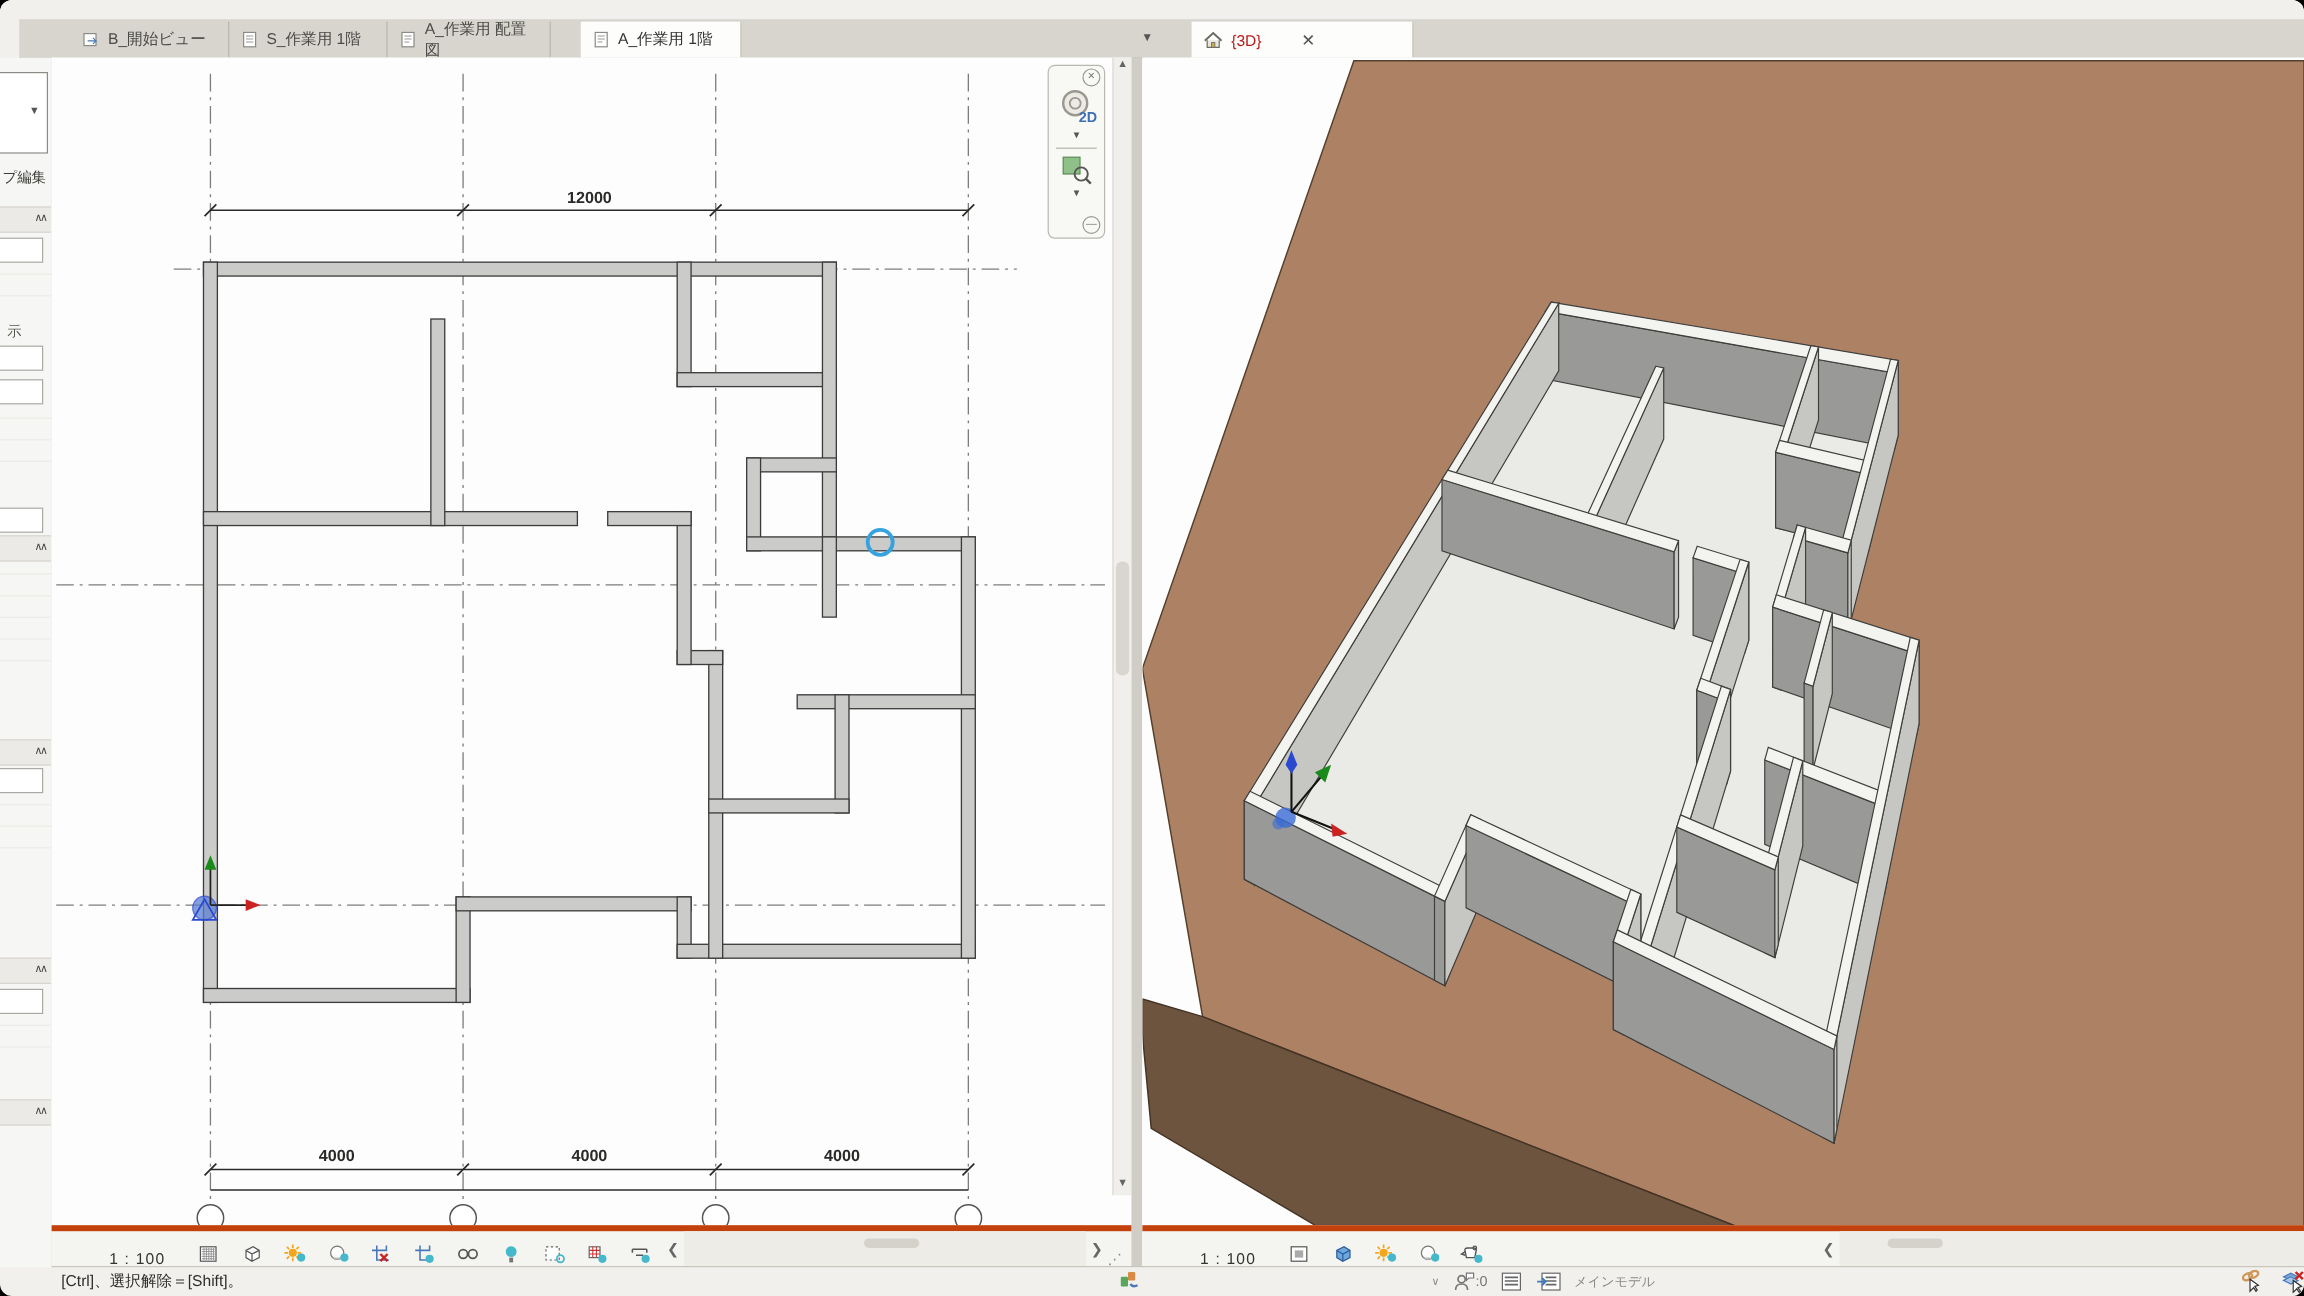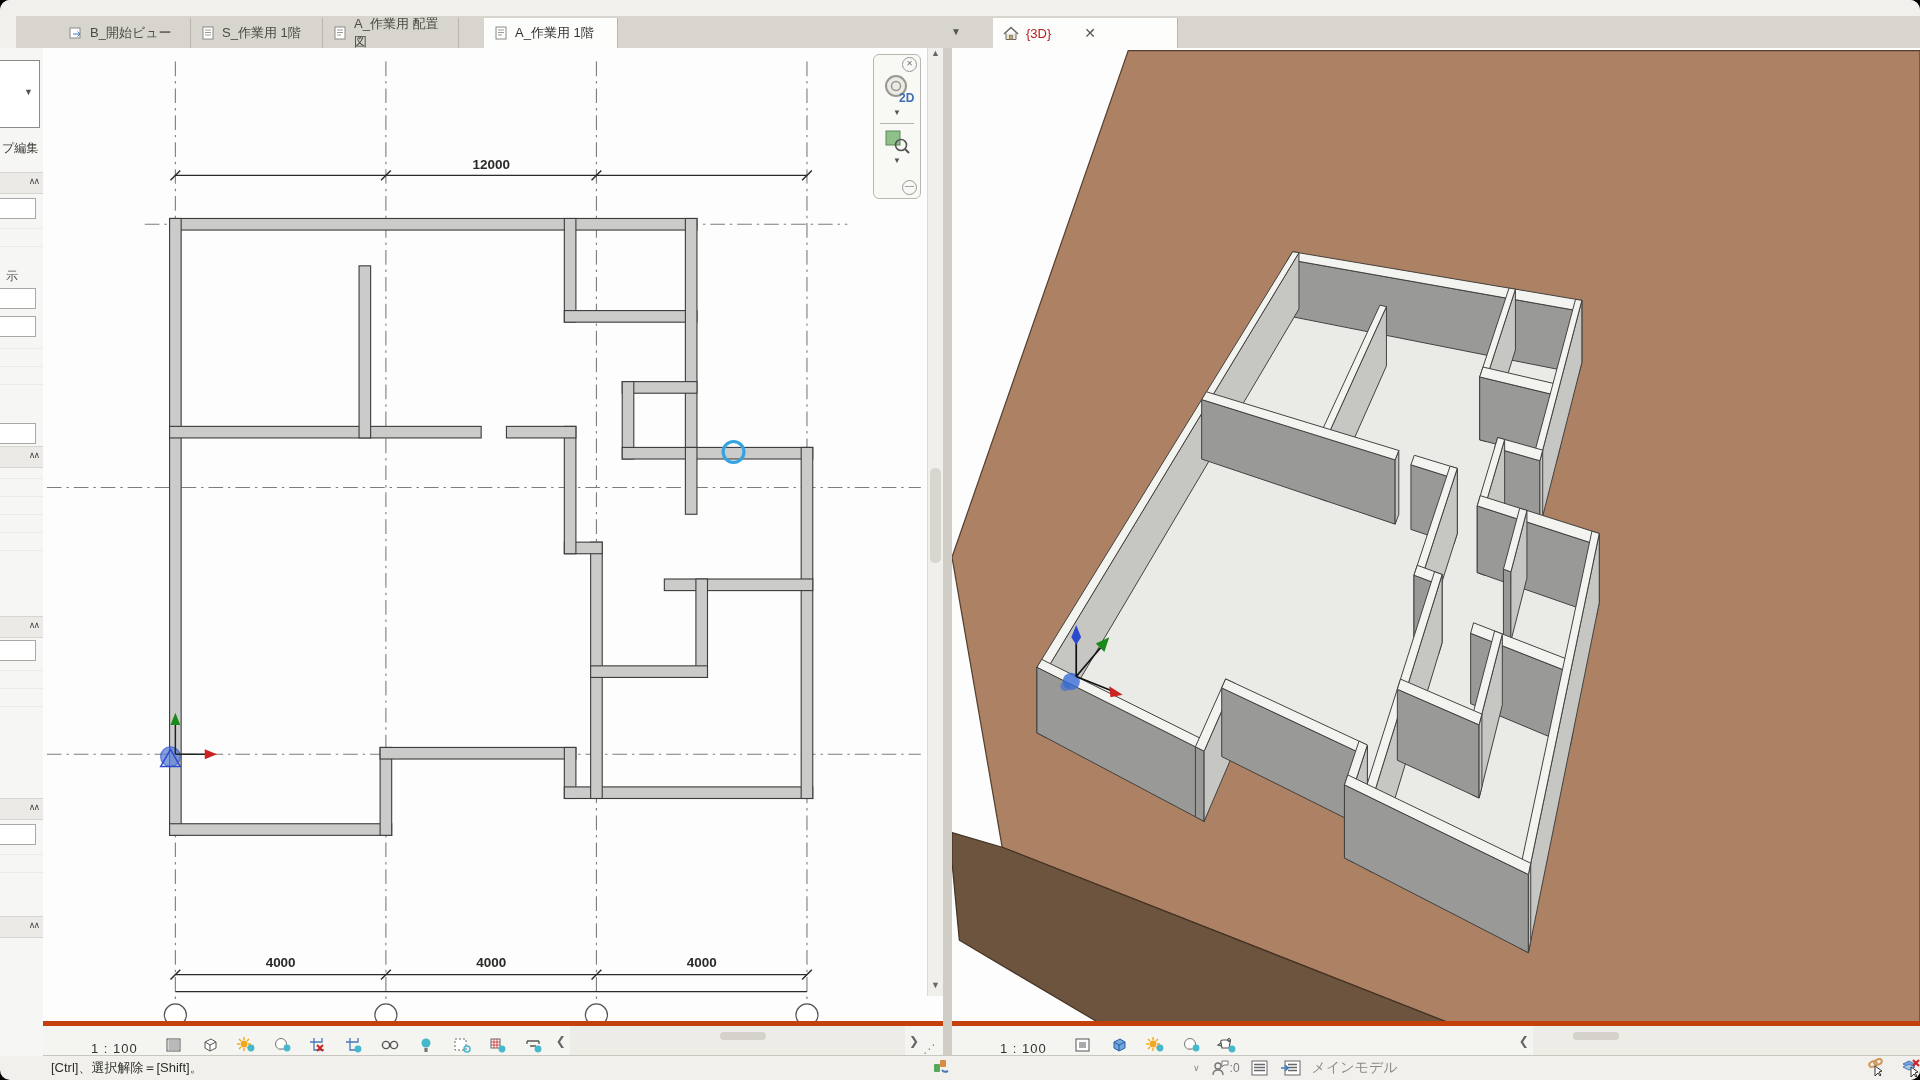--- a/index.html
+++ b/index.html
@@ -55,21 +55,21 @@
             border-radius:50%;font-size:9px;line-height:11px;text-align:center;color:#777;cursor:pointer;}
   
   .statusbar{position:absolute;left:0;right:0;bottom:0;height:24px;background:#f1f0ec;border-top:1px solid #c9c6c0;
              font-size:13px;color:#2e2e2a;display:flex;align-items:center;margin-left:43px;}
   .sb-msg{margin-left:8px;white-space:nowrap;}
   .sb-mid{position:absolute;left:888px;top:2px;}
   .sb-right{position:absolute;left:1150px;top:0;height:24px;display:flex;align-items:center;gap:10px;color:#555;}
   .sb-tools{position:absolute;left:1822px;top:0;height:24px;display:flex;align-items:center;gap:14px;}
   .sb-chev{font-size:9px;color:#888;}
   .sb-count{font-size:12px;color:#777;}
-  .sb-model{font-size:14px;color:#8a8a86;}
+  .sb-model{font-size:11px;color:#8a8a86;}
   .icon-btn{cursor:pointer;display:flex;align-items:center;}
 </style>
 </head>
 <body>
 
 <div class="app">
 
   <div class="topstrip"></div>
 
   <div class="tabbar">

